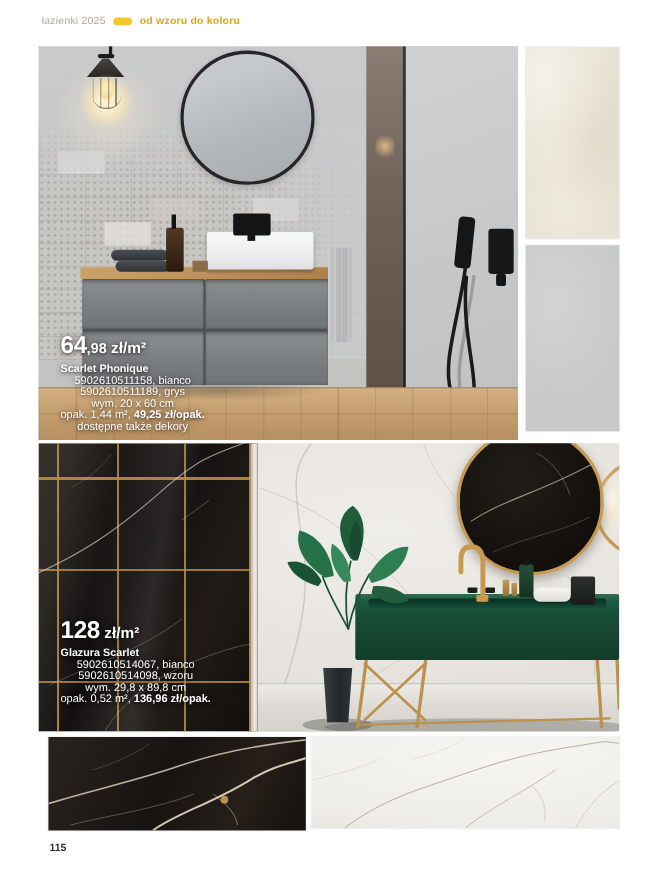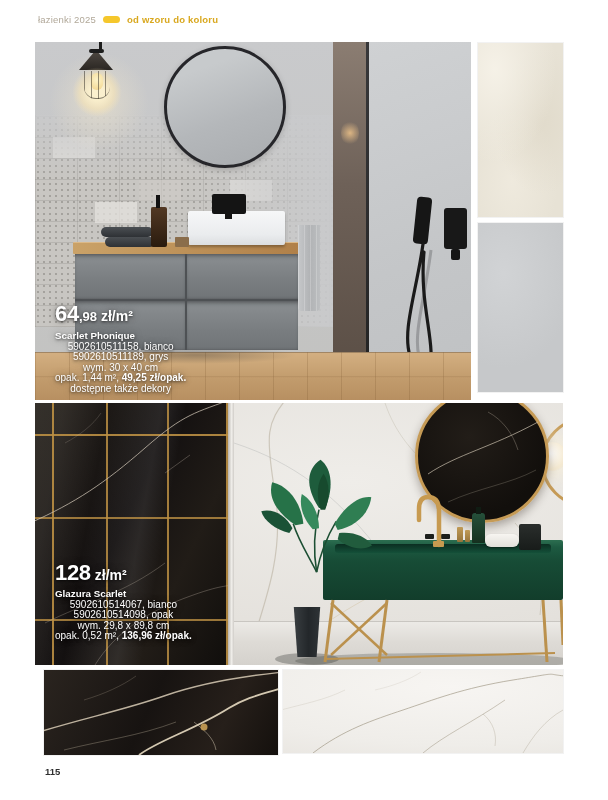--- a/index.html
+++ b/index.html
@@ -221,21 +221,21 @@
 
     <div class="ovl ovl-1">
       <div class="price">
         <span class="p-main">64</span>
           <span class="p-dec">,98</span>
         <span class="p-unit">zł/m²</span>
       </div>
       <div class="pname">Scarlet Phonique</div>
       <div class="pline">5902610511158, bianco</div>
       <div class="pline">5902610511189, grys</div>
-      <div class="pline">wym. 30 x 40 cm</div>
+      <div class="pline">wym. 20 x 60 cm</div>
       <div class="pline"><span>opak. 1,44 m², </span><b>49,25 zł/opak.</b></div>
       <div class="pline">dostępne także dekory</div>
     </div>
   </div>
 
   <div class="sw sw-beige"></div>
   <div class="sw sw-gray"></div>
 
   <div class="ph photoB">
     <div class="abs wallB">
@@ -310,21 +310,21 @@
     <div class="abs glassedge"></div>
 
     <div class="ovl ovl-2">
       <div class="price">
         <span class="p-main">128</span>
           <span class="p-dec"></span>
         <span class="p-unit">zł/m²</span>
       </div>
       <div class="pname">Glazura Scarlet</div>
       <div class="pline">5902610514067, bianco</div>
-      <div class="pline">5902610514098, opak</div>
+      <div class="pline">5902610514098, wzoru</div>
       <div class="pline">wym. 29,8 x 89,8 cm</div>
       <div class="pline"><span>opak. 0,52 m², </span><b>136,96 zł/opak.</b></div>
     </div>
   </div>
 
   <div class="sw sw-nero">
     <svg class="veinsvg" viewBox="0 0 234 85" preserveAspectRatio="none">
       <path d="M-5,62 C40,48 80,40 120,26 S200,6 240,2" stroke="#d9cdb6" stroke-width="1.4" fill="none" opacity=".85"></path>
       <path d="M20,80 C60,70 95,66 132,52" stroke="#c3b7a0" stroke-width=".7" fill="none" opacity=".5"></path>
       <path d="M95,85 C115,70 150,60 185,38 C205,26 220,24 238,18" stroke="#e8dcc2" stroke-width="1.8" fill="none" opacity=".9"></path>

